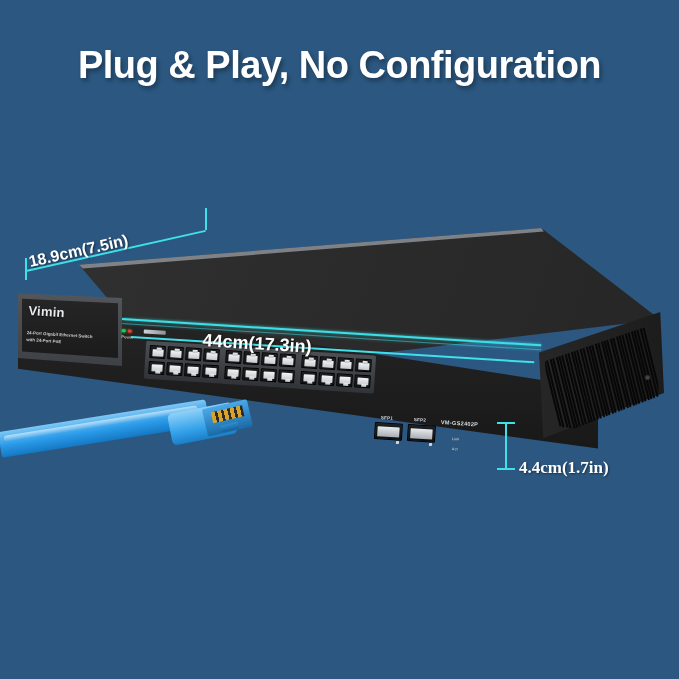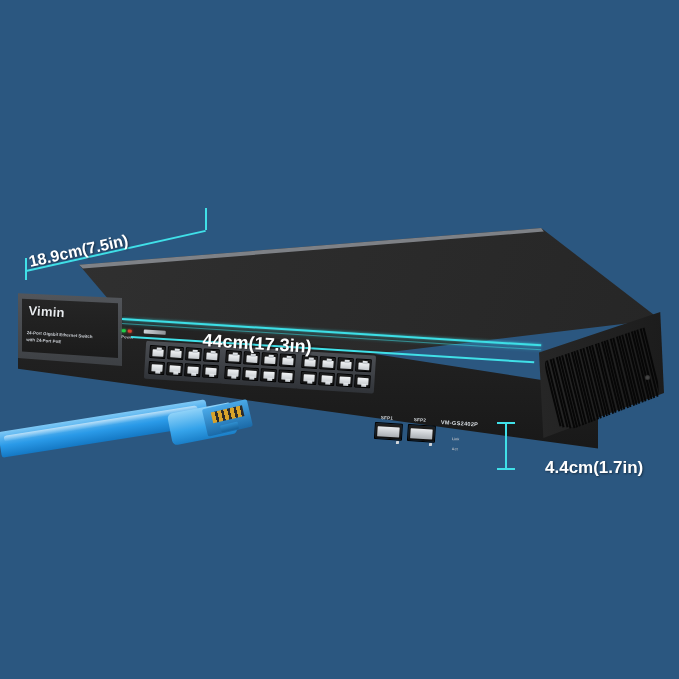--- a/index.html
+++ b/index.html
@@ -238,20 +238,21 @@
     position:absolute;left:4px;top:436px;width:196px;height:6px;
     background:linear-gradient(180deg,rgba(255,255,255,.55),rgba(255,255,255,0));
     transform:rotate(-9deg);transform-origin:left center;border-radius:3px;
   }
 </style>
 </head>
 <body>
 
 <div id="stage">
 
+  <div class="headline">Plug &amp; Play, No Configuration</div>
 
   <div class="switch-wrap">
 
     <div class="chassis-top"></div>
     <div class="chassis-top-edge"></div>
     <div class="chassis-front"></div>
     <div class="chassis-side"></div>
     <div class="vents" id="vents">
         <i style="left: 0px; top: -14px;"></i>
         <i style="left: 3.4px; top: -13.45px;"></i>
@@ -375,21 +376,21 @@
   <div class="tick" style="left:25px;top:258px;width:2px;height:22px;"></div>
   <div class="tick" style="left:205px;top:208px;width:2px;height:22px;"></div>
   <div class="dimtext d-depth" style="left:31px;top:253px;transform:rotate(-12.6deg);">18.9cm(7.5in)</div>
 
   <div class="dimline" style="left:131px;top:336px;width:404px;height:2px;transform:rotate(3.6deg);"></div>
   <div class="dimtext d-width" style="left:202px;top:330px;transform:rotate(3.6deg);">44cm(17.3in)</div>
 
   <div class="dimline" style="left:505px;top:423px;width:2px;height:47px;"></div>
   <div class="tick" style="left:497px;top:422px;width:18px;height:2px;"></div>
   <div class="tick" style="left:497px;top:468px;width:18px;height:2px;"></div>
-  <div class="dimtext d-height" style="left:545px;top:458px;">4.4cm(1.7in)</div>
+  <div class="dimtext d-height" style="left:519px;top:458px;font-family:Liberation Serif, serif;">4.4cm(1.7in)</div>
 
   <div class="cable-body"></div>
   <div class="cable-shine"></div>
   <div class="cable-boot"></div>
   <div class="cable-plug">
     <div class="pins"></div>
     <div class="latch"></div>
   </div>
 
 </div>

